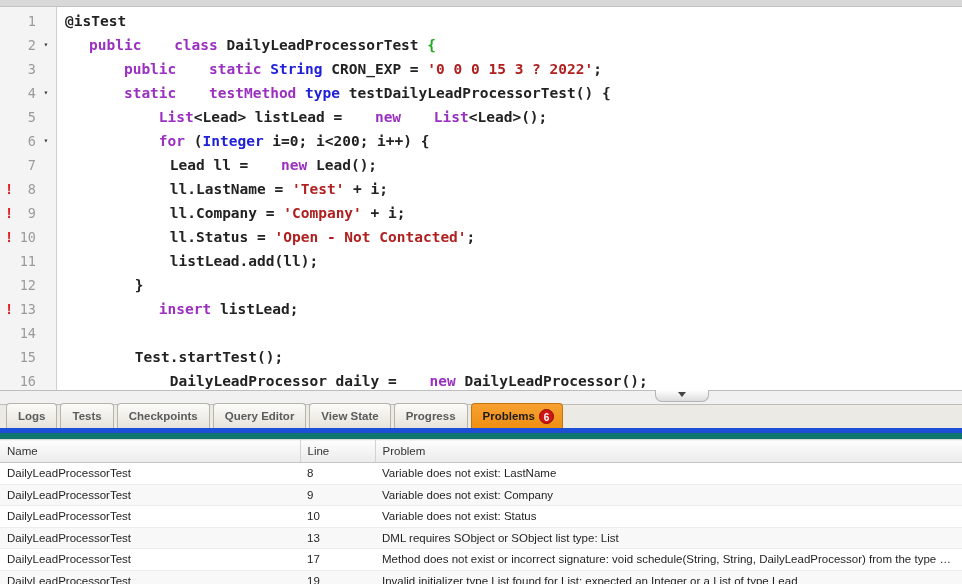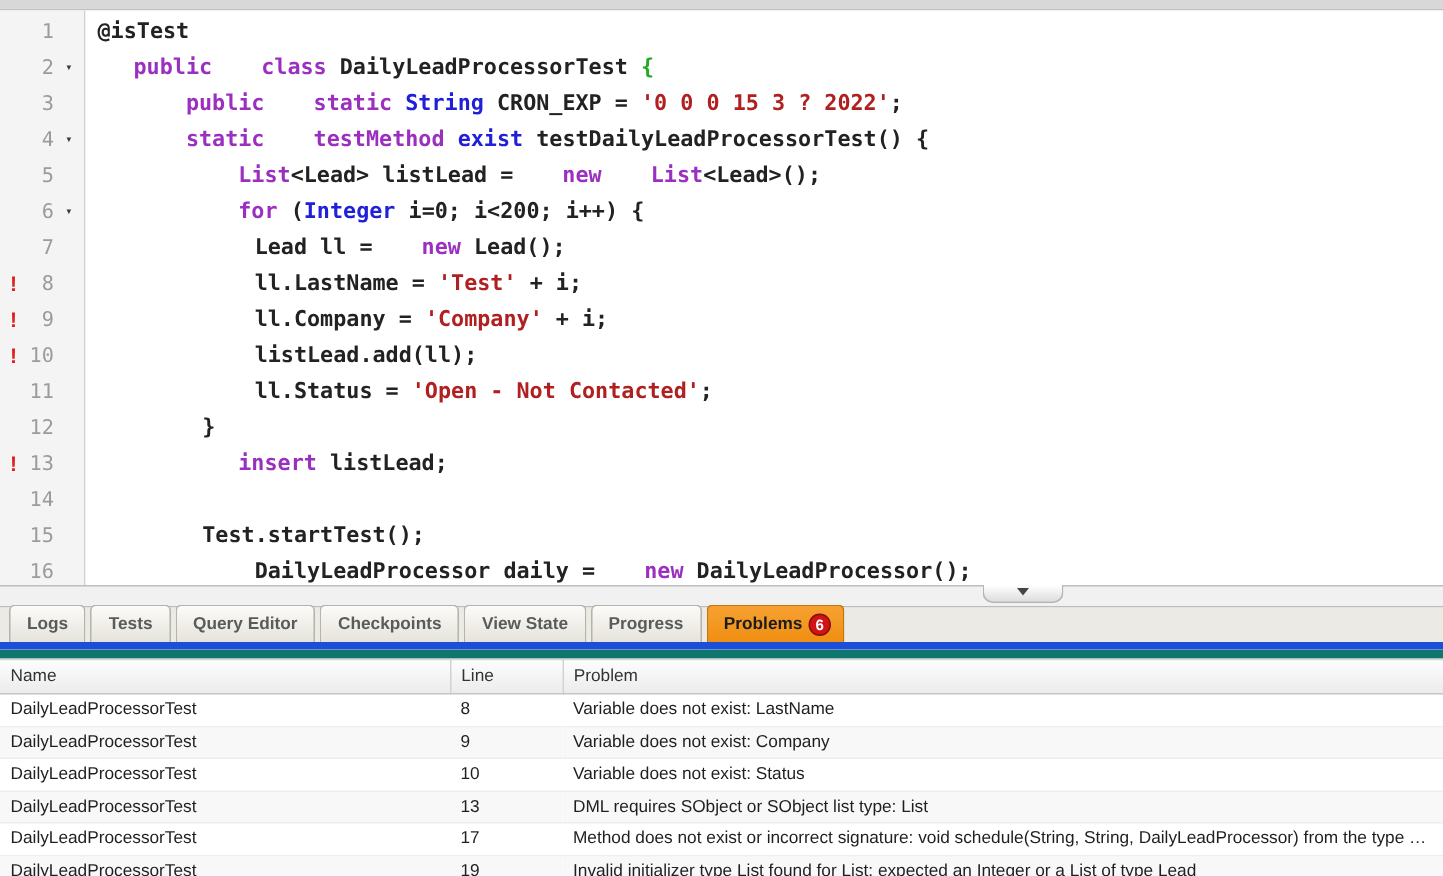--- a/index.html
+++ b/index.html
@@ -331,28 +331,28 @@
             <span class="gutter-mark"></span>
             <span class="gutter-num">16</span>
             <span class="gutter-fold"></span>
           </div>
         </div>
     </div>
     <div class="code-area">
         <div class="code-row"><span class="tok-anno">@isTest</span></div>
         <div class="code-row"><span class="tok-kw">public</span><span class="tok-plain"> </span><span class="tok-kw">class</span><span class="tok-plain"> DailyLeadProcessorTest </span><span class="tok-brace">{</span></div>
         <div class="code-row"><span class="tok-plain">    </span><span class="tok-kw">public</span><span class="tok-plain"> </span><span class="tok-kw">static</span><span class="tok-plain"> </span><span class="tok-type">String</span><span class="tok-plain"> CRON_EXP = </span><span class="tok-str">'0 0 0 15 3 ? 2022'</span><span class="tok-plain">;</span></div>
-        <div class="code-row"><span class="tok-plain">    </span><span class="tok-kw">static</span><span class="tok-plain"> </span><span class="tok-kw">testMethod</span><span class="tok-plain"> </span><span class="tok-type">exist</span><span class="tok-plain"> testDailyLeadProcessorTest() {</span></div>
+        <div class="code-row"><span class="tok-plain">    </span><span class="tok-kw">static</span><span class="tok-plain"> </span><span class="tok-kw">testMethod</span><span class="tok-plain"> </span><span class="tok-type">type</span><span class="tok-plain"> testDailyLeadProcessorTest() {</span></div>
         <div class="code-row"><span class="tok-plain">        </span><span class="tok-kw">List</span><span class="tok-plain">&lt;Lead&gt; listLead = </span><span class="tok-kw">new</span><span class="tok-plain"> </span><span class="tok-kw">List</span><span class="tok-plain">&lt;Lead&gt;();</span></div>
         <div class="code-row"><span class="tok-plain">        </span><span class="tok-kw">for</span><span class="tok-plain"> (</span><span class="tok-type">Integer</span><span class="tok-plain"> i=0; i&lt;200; i++) {</span></div>
         <div class="code-row"><span class="tok-plain">            Lead ll = </span><span class="tok-kw">new</span><span class="tok-plain"> Lead();</span></div>
         <div class="code-row"><span class="tok-plain">            ll.LastName = </span><span class="tok-str">'Test'</span><span class="tok-plain"> + i;</span></div>
         <div class="code-row"><span class="tok-plain">            ll.Company = </span><span class="tok-str">'Company'</span><span class="tok-plain"> + i;</span></div>
+        <div class="code-row"><span class="tok-plain">            ll.Status = </span><span class="tok-str">'Open - Not Contacted'</span><span class="tok-plain">;</span></div>
         <div class="code-row"><span class="tok-plain">            listLead.add(ll);</span></div>
-        <div class="code-row"><span class="tok-plain">            ll.Status = </span><span class="tok-str">'Open - Not Contacted'</span><span class="tok-plain">;</span></div>
         <div class="code-row"><span class="tok-plain">        }</span></div>
         <div class="code-row"><span class="tok-plain">        </span><span class="tok-kw">insert</span><span class="tok-plain"> listLead;</span></div>
         <div class="code-row"><span class="tok-plain"></span></div>
         <div class="code-row"><span class="tok-plain">        Test.startTest();</span></div>
         <div class="code-row"><span class="tok-plain">            DailyLeadProcessor daily = </span><span class="tok-kw">new</span><span class="tok-plain"> DailyLeadProcessor();</span></div>
       </div>
   </div>
 
   <div class="splitter">
     <div class="splitter-handle">
@@ -361,24 +361,24 @@
   </div>
 
   <div class="tabbar">
       <div class="tab">
         <span>Logs</span>
       </div>
       <div class="tab">
         <span>Tests</span>
       </div>
       <div class="tab">
+        <span>Checkpoints</span>
+      </div>
+      <div class="tab">
         <span>Query Editor</span>
-      </div>
-      <div class="tab">
-        <span>Checkpoints</span>
       </div>
       <div class="tab">
         <span>View State</span>
       </div>
       <div class="tab">
         <span>Progress</span>
       </div>
       <div class="tab active">
         <span>Problems</span>
         <span class="tab-badge">6</span>

